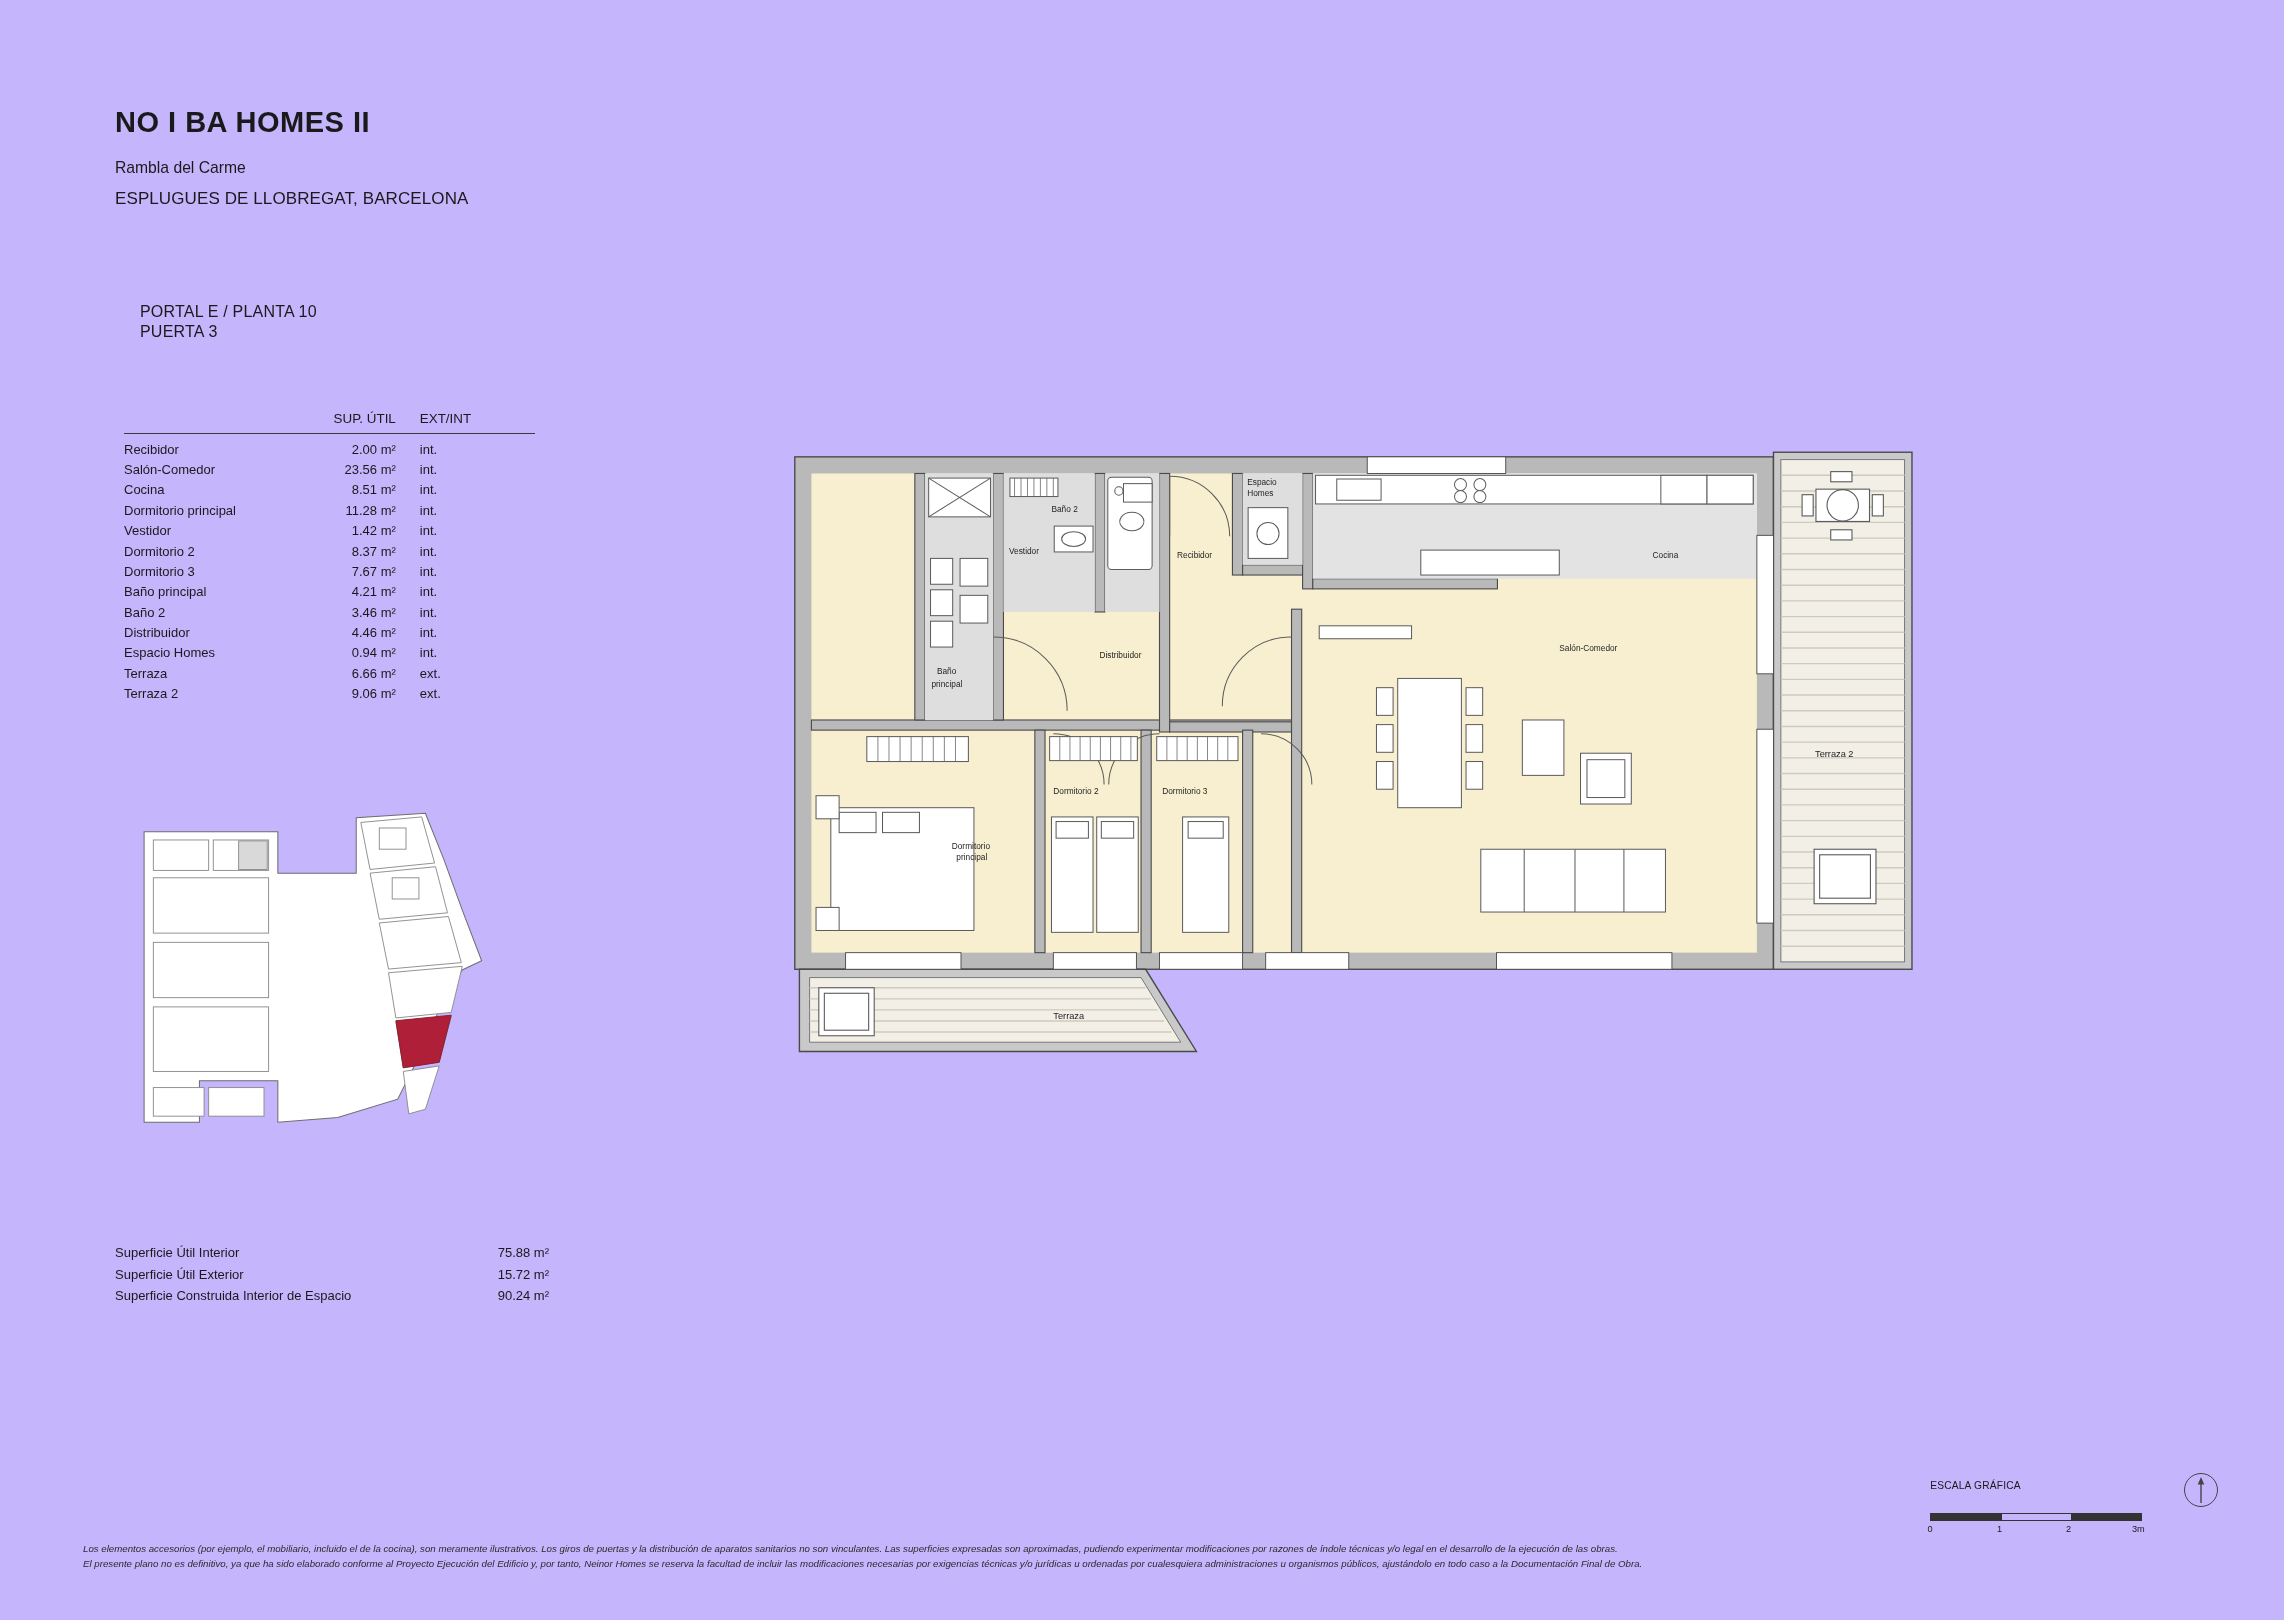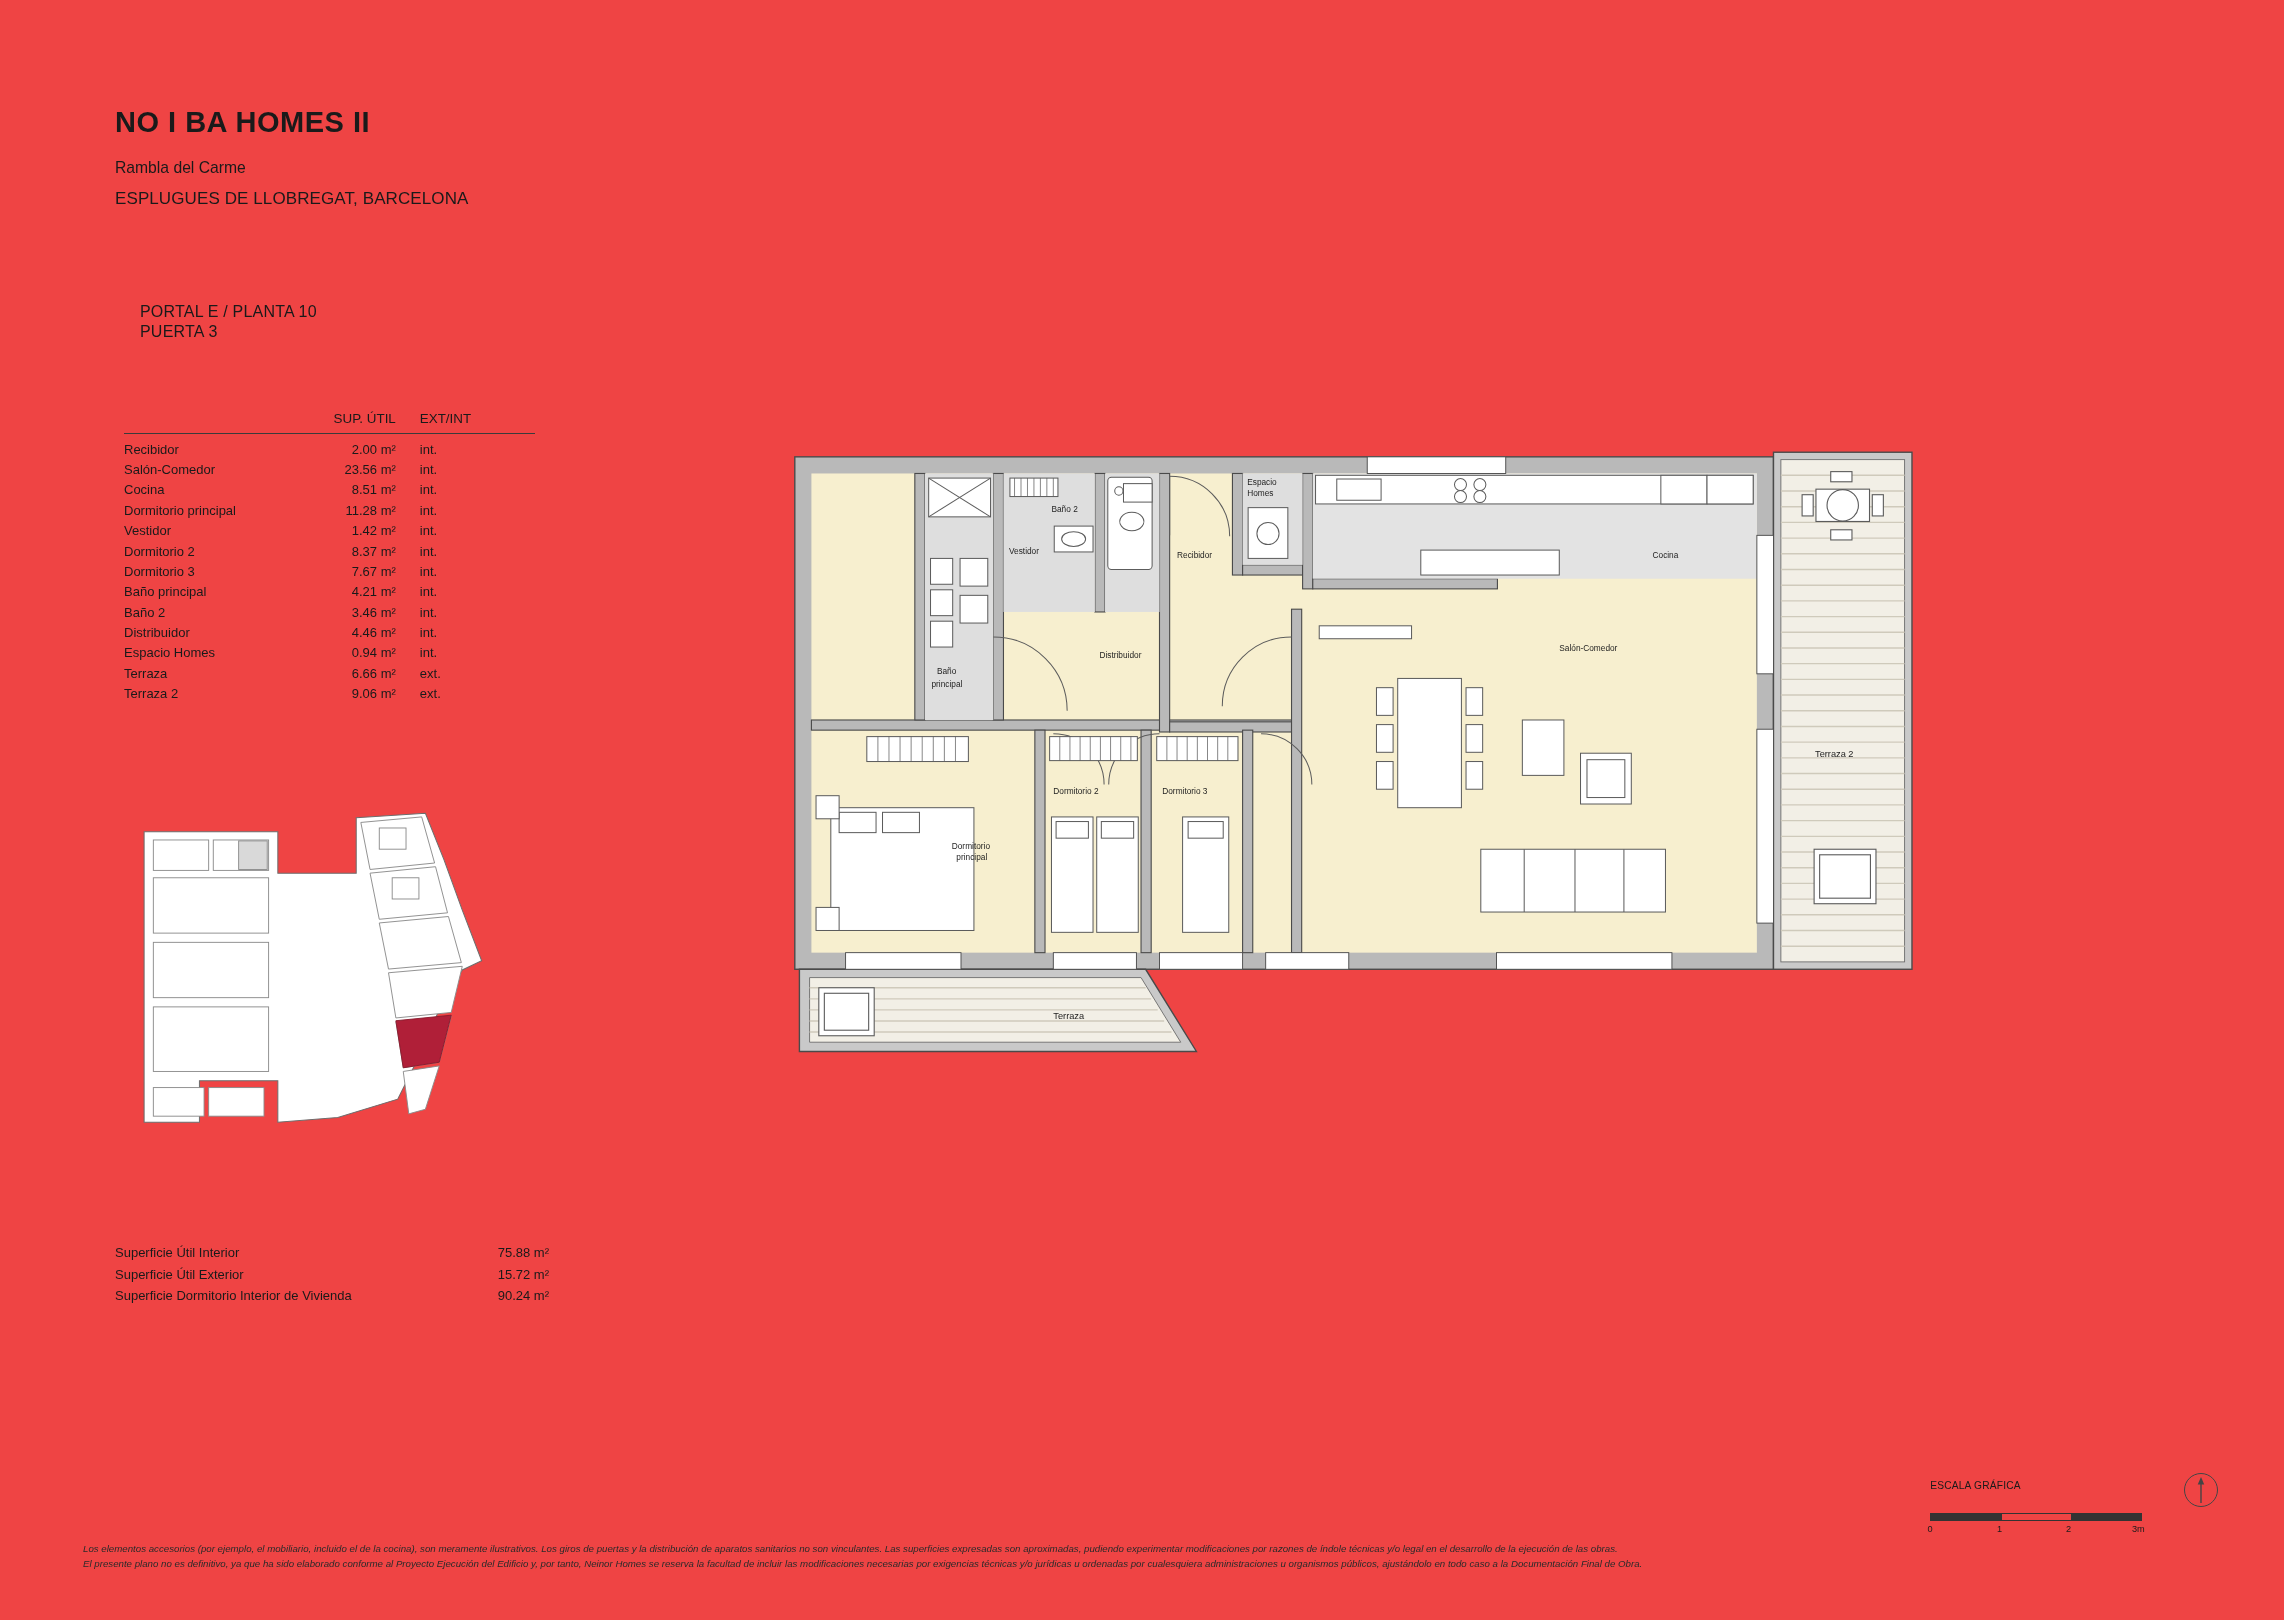--- a/index.html
+++ b/index.html
@@ -6,21 +6,21 @@
   html, body { margin:0; padding:0; background:#ffffff; }
   body {
     width:2284px; height:1620px;
     font-family:"Liberation Sans", sans-serif;
     color:#1a1a1a;
     position:relative;
     overflow:hidden;
   }
   .page {
     position:absolute; inset:0;
-    background:#ef4444;
+    background:#c4b5fd;
   }
 
   
   .info-col { position:absolute; left:115px; top:106px; width:554px; }
 
   .proj-title {
     font-size:29px; font-weight:bold; letter-spacing:0.5px; margin:0 0 20.3px 0;
   }
   .proj-sub1 { font-size:15.7px; margin:0 0 12px 0; }
   .proj-sub2 { font-size:17px; margin:0 0 0 0; letter-spacing:0.1px; }
@@ -218,21 +218,21 @@
   <div class="totals">
     <div class="tot-row">
       <div class="t-lab">Superficie Útil Interior</div>
       <div class="t-val">75.88 m²</div>
     </div>
     <div class="tot-row">
       <div class="t-lab">Superficie Útil Exterior</div>
       <div class="t-val">15.72 m²</div>
     </div>
     <div class="tot-row">
-      <div class="t-lab">Superficie Dormitorio Interior de Vivienda</div>
+      <div class="t-lab">Superficie Construida Interior de Espacio</div>
       <div class="t-val">90.24 m²</div>
     </div>
   </div>
 
 
   <div class="disclaimer">
     <div>Los elementos accesorios (por ejemplo, el mobiliario, incluido el de la cocina), son meramente ilustrativos. Los giros de puertas y la distribución de aparatos sanitarios no son vinculantes. Las superficies expresadas son aproximadas, pudiendo experimentar modificaciones por razones de índole técnicas y/o legal en el desarrollo de la ejecución de las obras.</div>
     <div>El presente plano no es definitivo, ya que ha sido elaborado conforme al Proyecto Ejecución del Edificio y, por tanto, Neinor Homes se reserva la facultad de incluir las modificaciones necesarias por exigencias técnicas y/o jurídicas u ordenadas por cualesquiera administraciones u organismos públicos, ajustándolo en todo caso a la Documentación Final de Obra.</div>
   </div>
 

